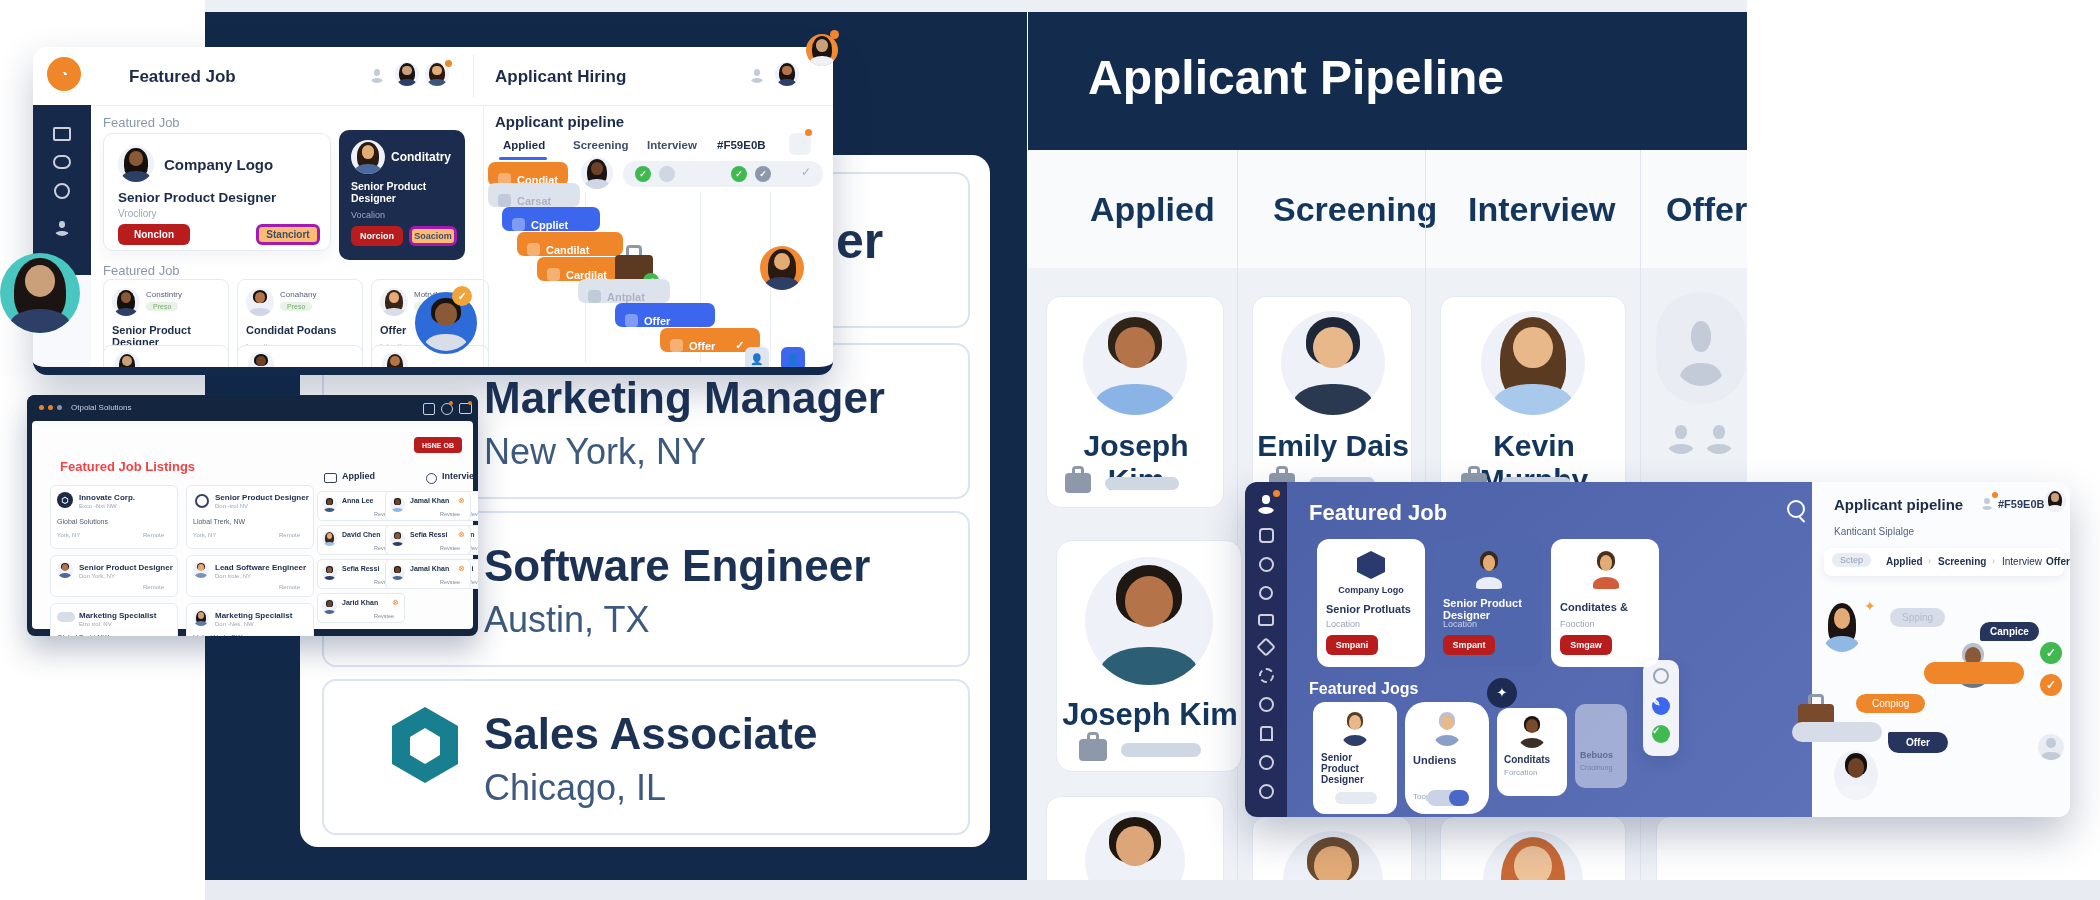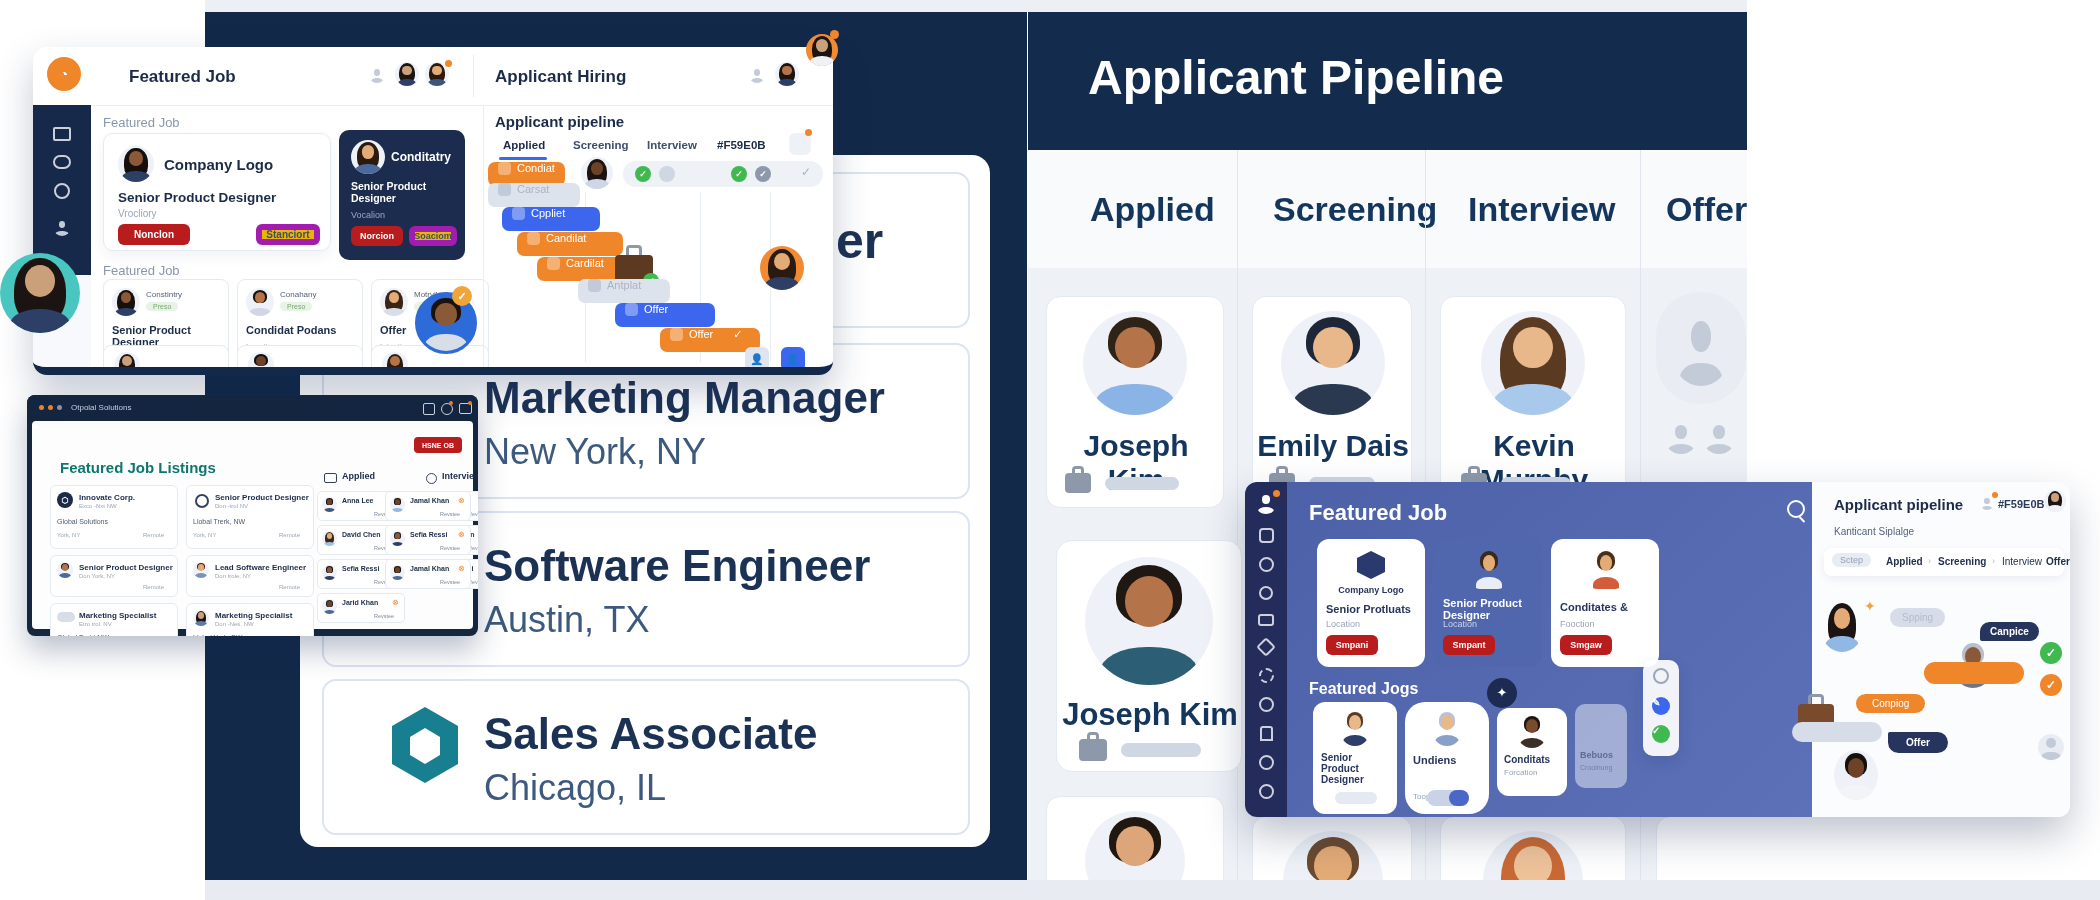--- a/index.html
+++ b/index.html
@@ -10,38 +10,38 @@
   .bust{position:absolute;border-radius:50%;overflow:hidden;background:#eef2f8;}
   .bust b{position:absolute;display:block;}
   .bust .hr{left:24%;top:6%;width:52%;height:46%;border-radius:50% 50% 42% 42%;background:var(--h,#33271d);}
   .bust.f .hr{left:18%;top:6%;width:64%;height:82%;border-radius:50% 50% 40% 40%;}
   .bust .fc{left:31%;top:15%;width:38%;height:40%;border-radius:50%;background:var(--s,#dca57a);}
   .bust .bd{left:12%;bottom:-10%;width:76%;height:40%;border-radius:48% 48% 0 0;background:var(--c,#6f92c4);}
   .bust.ph{background:#e9edf3;}
   .bust.ph .fc{background:#c3cbd8;}
   .bust.ph .bd{background:#c3cbd8;}
   
-  .pill{position:absolute;display:flex;align-items:flex-start;gap:6px;border-radius:7px;color:#fff;
-        font-size:11px;font-weight:normal;padding:0 10px;height:24px;box-sizing:border-box;}
+  .pill{position:absolute;display:flex;align-items:flex-end;gap:6px;border-radius:7px;color:#fff;
+        font-size:11px;font-weight:bold;padding:0 10px;height:24px;box-sizing:border-box;}
   .pill .ic{width:13px;height:13px;border-radius:4px;background:rgba(255,255,255,.35);flex:0 0 auto;}
   .pill.orange{background:#f0862a;}
   .pill.blue{background:#3c66ee;}
   .pill.gray{background:#dde3ed;color:#aab4c6;}
   .skel{position:absolute;border-radius:8px;background:#cfd7e3;}
   .brief{position:absolute;background:#8d99ab;border-radius:4px;}
   .brief:before{content:"";position:absolute;left:28%;top:-34%;width:44%;height:34%;border:3px solid #8d99ab;border-bottom:none;border-radius:4px 4px 0 0;box-sizing:border-box;}
   .chk{position:absolute;border-radius:50%;color:#fff;display:flex;align-items:center;justify-content:center;font-weight:bold;}
   
   .lbl{position:absolute;color:#8a97ab;}
   .ttl{position:absolute;font-weight:bold;color:#1c2b48;}
   .ln{position:absolute;background:#e9eef5;}
   .card{position:absolute;background:#fff;border:1px solid #e4eaf2;border-radius:10px;box-sizing:border-box;padding-left:43px;}
   .btn{position:absolute;display:flex;align-items:center;justify-content:center;border-radius:6px;
        font-weight:bold;color:#fff;background:#b91c1c;box-sizing:border-box;}
-  .btn.sec{background:#eab308;color:#3c4f6e;border:6px solid #a21caf;}
+  .btn.sec{background:#fdba74;color:#3c4f6e;border:3px solid #a21caf;}
   .hex{clip-path:polygon(50% 0,100% 25%,100% 75%,50% 100%,0 75%,0 25%);}
   .sideicon{display:block;margin:14px auto;border:2px solid rgba(255,255,255,.78);box-sizing:border-box;}
   .gicon{display:block;margin:13px auto;border:2px solid #9aa7ba;box-sizing:border-box;}
 </style>
 </head>
 <body>
 
 <div class="stage">
 
   <div class="abs" style="left:205px;top:0;width:1542px;height:12px;background:#eceff4;"></div>
@@ -324,21 +324,21 @@
       <i class="abs" style="left:21px;top:10px;width:5px;height:5px;border-radius:50%;background:#f0862a;"></i>
       <i class="abs" style="left:30px;top:10px;width:5px;height:5px;border-radius:50%;background:#8a97ab;"></i>
       <span class="abs" style="left:44px;top:8px;font-size:8px;color:#cfd7e4;">Otpolal Solutions</span>
       <i class="abs" style="left:396px;top:8px;width:10px;height:10px;border:1.5px solid #cfd7e4;border-radius:2px;"></i>
       <i class="abs" style="left:414px;top:8px;width:10px;height:10px;border:1.5px solid #cfd7e4;border-radius:50%;"></i>
       <i class="abs" style="left:422px;top:6px;width:4px;height:4px;border-radius:50%;background:#f0862a;"></i>
       <i class="abs" style="left:432px;top:8px;width:11px;height:9px;border:1.5px solid #cfd7e4;border-radius:2px;"></i>
       <i class="abs" style="left:441px;top:6px;width:4px;height:4px;border-radius:50%;background:#f0862a;"></i>
     </div>
     <div class="abs" style="left:5px;top:26px;width:441px;height:208px;background:#fdfdfe;border-radius:4px;">
-      <span class="abs" style="left:28px;top:38px;font-size:15px;font-weight:bold;color:#0f766e;">Featured Job Listings</span>
+      <span class="abs" style="left:28px;top:38px;font-size:13px;font-weight:bold;color:#ef4444;">Featured Job Listings</span>
       <span class="btn" style="left:382px;top:16px;width:48px;height:16px;font-size:7px;border-radius:4px;">HSNE OB</span>
 
       <div class="card" style="left:18px;top:64px;width:128px;height:64px;border-radius:6px;">
         <span class="chk" style="left:6px;top:6px;width:16px;height:16px;background:#1c2b48;font-size:8px;">⬡</span>
         <span class="abs" style="left:28px;top:7px;font-size:8px;font-weight:bold;color:#1c2b48;">Innovate Corp.</span>
         <span class="abs" style="left:28px;top:17px;font-size:6px;color:#9aa6b8;">Exco -Nxt NW</span>
         <span class="abs" style="left:6px;top:32px;font-size:7px;color:#4a5a72;">Global Solutions</span>
         <span class="abs" style="left:6px;top:46px;font-size:6px;color:#9aa6b8;">York, NY</span>
         <span class="abs" style="left:92px;top:46px;font-size:6px;color:#9aa6b8;">Remote</span>
       </div>

